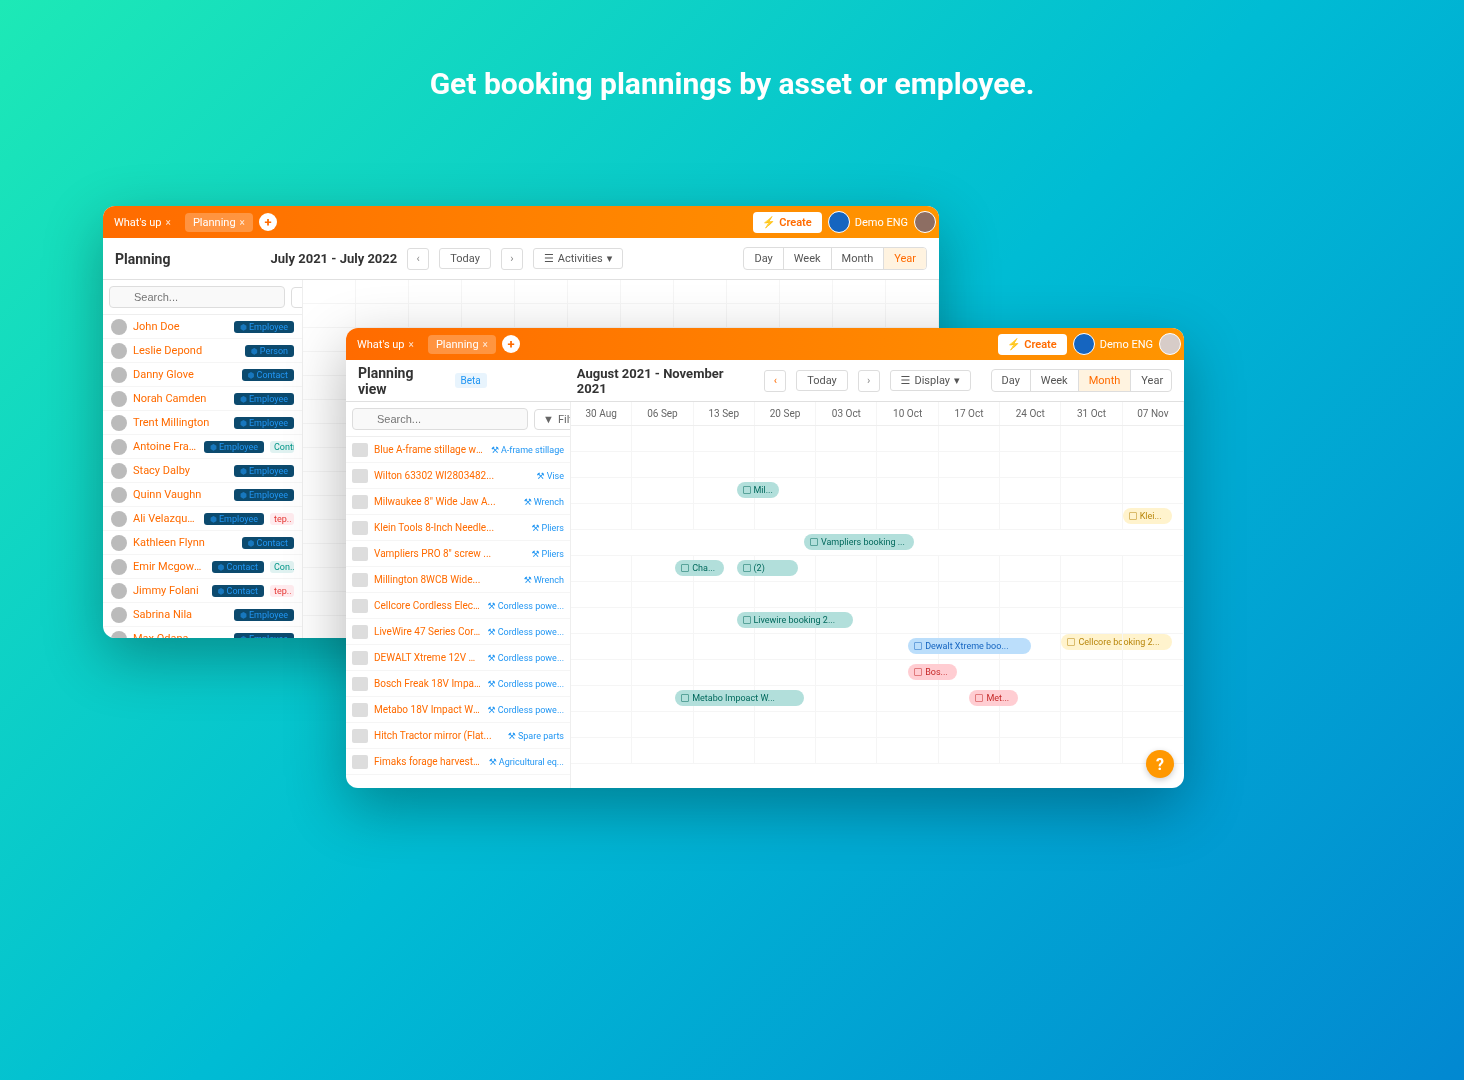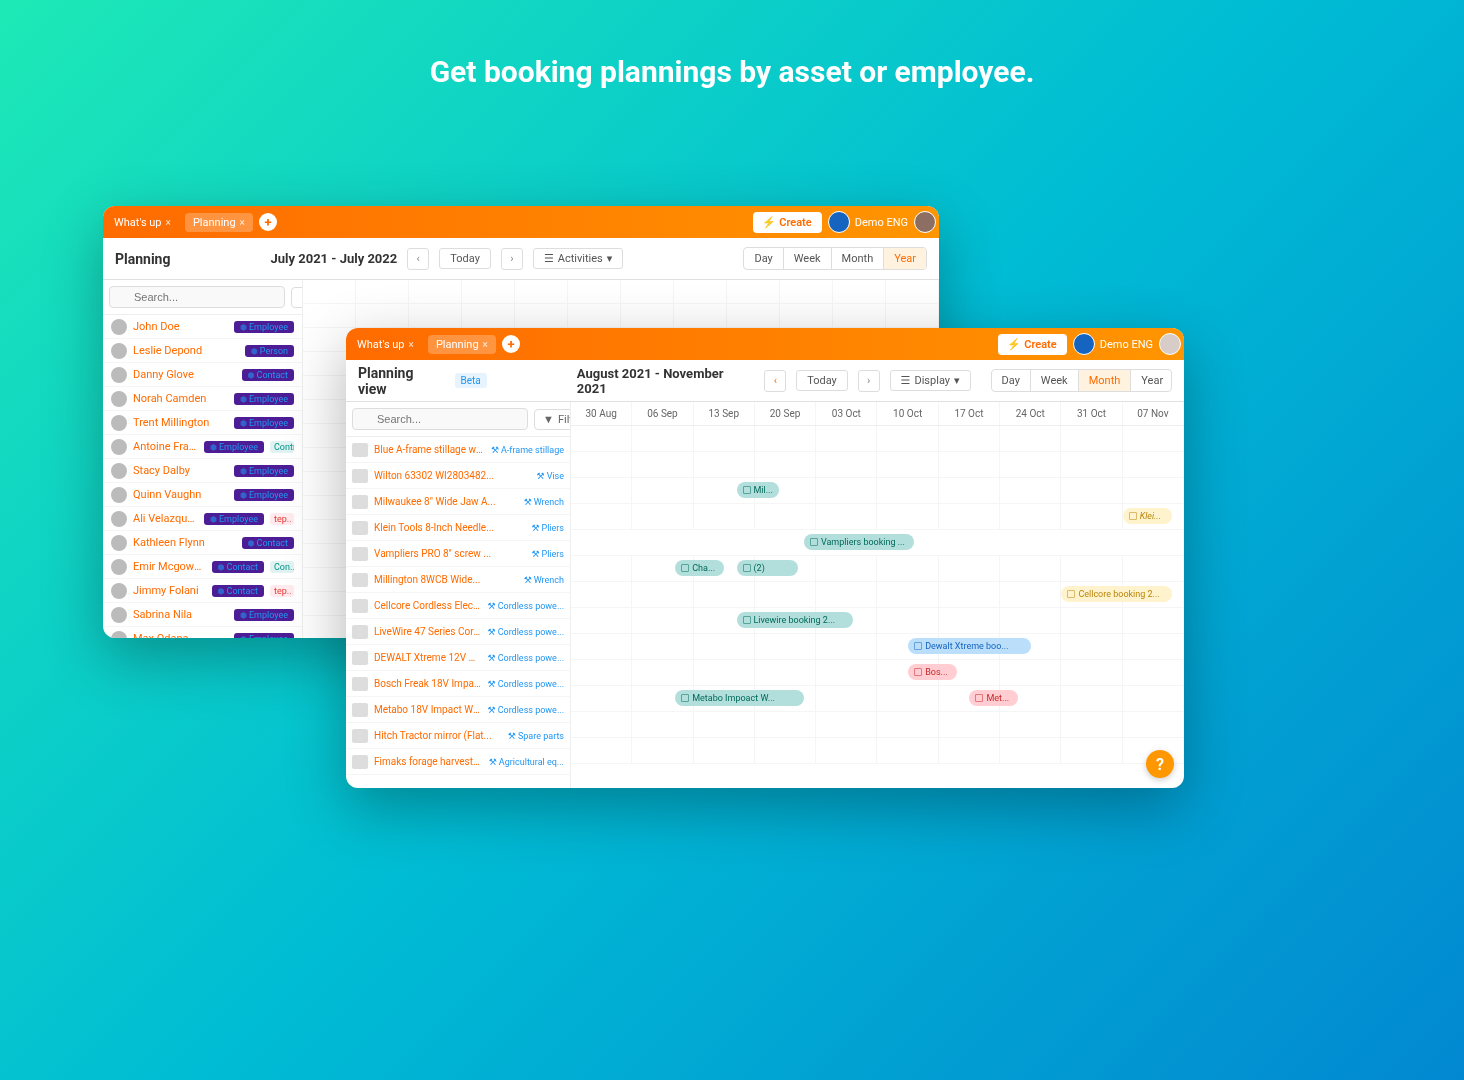--- a/index.html
+++ b/index.html
@@ -6,21 +6,21 @@
 body {
   font-family: -apple-system, BlinkMacSystemFont, "Segoe UI", Roboto, sans-serif;
   background: linear-gradient(135deg, #1de9b6 0%, #00bcd4 50%, #0288d1 100%);
   width: 1464px;
   height: 1080px;
   position: relative;
   overflow: hidden;
 }
 .page-title {
   position: absolute;
-  top: 54px;
+  top: 66px;
   left: 0;
   right: 0;
   text-align: center;
   color: #fff;
   font-size: 30px;
   font-weight: 700;
 }
 .window {
   position: absolute;
   background: #fff;
@@ -204,21 +204,21 @@
   gap: 6px;
 }
 .row .mini-avatar {
   width: 16px; height: 16px;
   border-radius: 50%;
   background: #bbb;
   flex-shrink: 0;
 }
 .row-name { color: #ff6b00; flex: 1; white-space: nowrap; overflow: hidden; text-overflow: ellipsis; }
 .tag {
-  background: #4c1d95;
+  background: #0c4a6e;
   color: #2196f3;
   padding: 1px 6px;
   border-radius: 3px;
   font-size: 9px;
   display: flex;
   gap: 2px;
   align-items: center;
   white-space: nowrap;
   overflow: hidden;
 }
@@ -814,21 +814,21 @@
             <div class="gcell"></div>
             <div class="gcell"></div>
             <div class="gcell"></div>
             <div class="gcell"></div>
             <div class="gcell"></div>
             <div class="gcell"></div>
             <div class="gcell"></div>
             <div class="gcell"></div>
             <div class="booking b-teal" style="left: 27%; width: 7%;">Mil...</div>
           </div>
-          <div class="timeline-row" style="height: 26px; font-style: italic;">
+          <div class="timeline-row" style="height: 26px;">
             <div class="gcell"></div>
             <div class="gcell"></div>
             <div class="gcell"></div>
             <div class="gcell"></div>
             <div class="gcell"></div>
             <div class="gcell"></div>
             <div class="gcell"></div>
             <div class="gcell"></div>
             <div class="gcell"></div>
             <div class="gcell"></div>
@@ -865,21 +865,21 @@
             <div class="gcell"></div>
             <div class="gcell"></div>
             <div class="gcell"></div>
             <div class="gcell"></div>
             <div class="gcell"></div>
             <div class="gcell"></div>
             <div class="gcell"></div>
             <div class="gcell"></div>
             <div class="gcell"></div>
             <div class="gcell"></div>
-            <div class="booking b-yellow" style="left: 80%; width: 18%;">Cellcore booking 2...</div>
+            <div class="booking b-yellow" style="left: 80%; width: 18%; margin-top: 48px;">Cellcore booking 2...</div>
           </div>
           <div class="timeline-row" style="height: 26px;">
             <div class="gcell"></div>
             <div class="gcell"></div>
             <div class="gcell"></div>
             <div class="gcell"></div>
             <div class="gcell"></div>
             <div class="gcell"></div>
             <div class="gcell"></div>
             <div class="gcell"></div>

